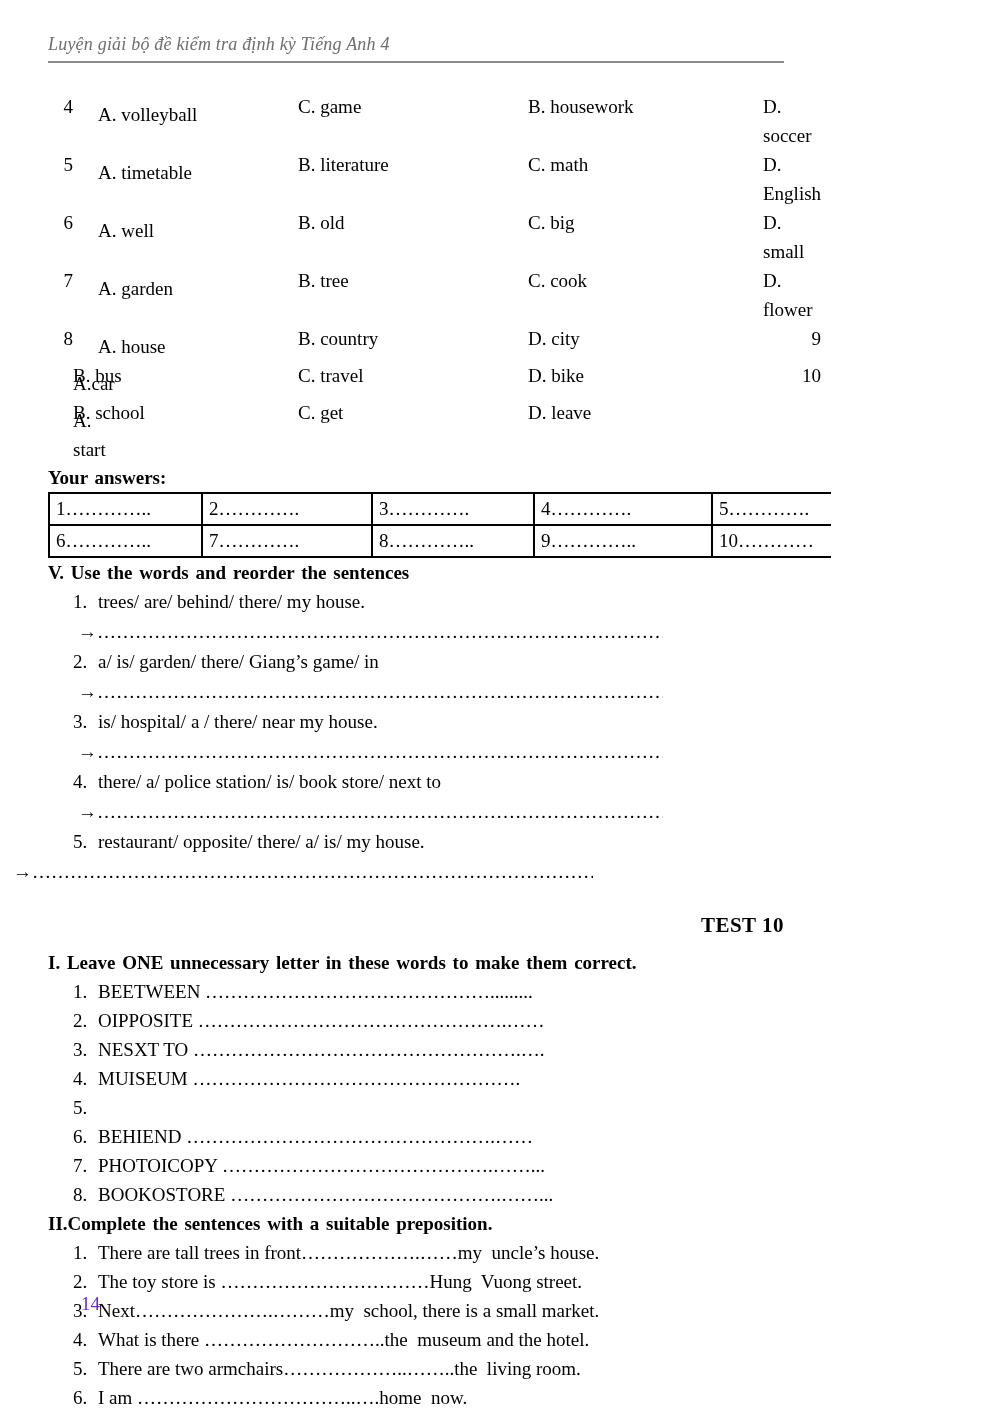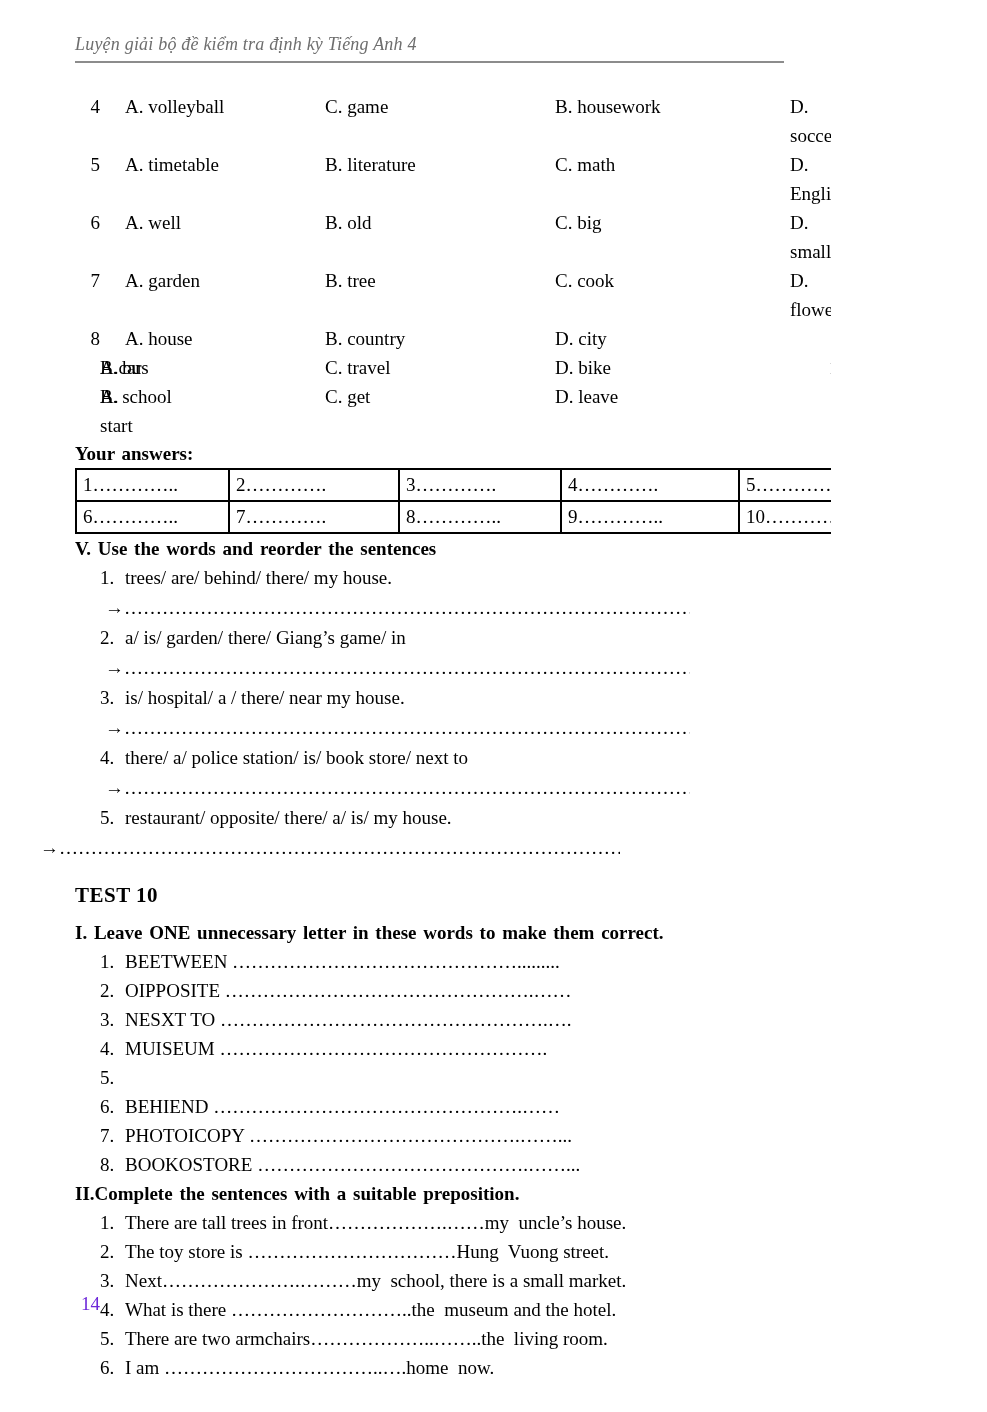--- a/index.html
+++ b/index.html
@@ -2,21 +2,21 @@
 <html><head>
 <meta charset="utf-8">
 <style>
   html, body { margin: 0; padding: 0; background: #ffffff; }
   .page {
     position: relative;
     width: 831px;
     height: 1412px;
     background: #ffffff;
     box-sizing: border-box;
-    padding: 33px 47px 0 75px;
+    padding: 33px 47px 0 48px;
     font-family: "Liberation Serif", "DejaVu Serif", serif;
     font-size: 19px;
     color: #000000;
     overflow: hidden;
   }
   
   .doc-header {
     color: #6e6e6e;
     font-style: italic;
     font-size: 18px;
@@ -26,21 +26,21 @@
     letter-spacing: 0.2px;
   }
   
   .mc-grid {
     display: grid;
     grid-template-columns: 25px 225px 230px 235px auto;
     line-height: 29px;
     margin-top: 29px;
   }
   .mc-num { text-align: right; }
-  .mc-a { padding-left: 25px; }
+  .mc-a { padding-left: 25px; margin-top: 8px; }
   
   .answers-label { font-weight: bold; line-height: 28px; word-spacing: 2px; }
   table.answers { border-collapse: collapse; width: 840px; table-layout: fixed; }
   table.answers td {
     border: 2px solid #000;
     height: 30px;
     padding: 0 0 0 6px;
     overflow: hidden;
     white-space: nowrap;
     font-size: 19px;
@@ -58,25 +58,25 @@
   .answer-line {
     line-height: 30px;
     margin-left: 30px;
     width: 585px;
     overflow: hidden;
     white-space: nowrap;
   }
   .answer-line.full { margin-left: -35px; width: 580px; }
   
   .test-title {
-    text-align: left;
+    text-align: right;
     font-weight: bold;
     font-size: 21px;
     line-height: 30px;
-    margin-top: 17px;
+    margin-top: 23px;
     letter-spacing: 0.5px;
   }
   .mt20 { margin-top: 8px; }
   
   .page-number {
     position: absolute;
     left: 75px;
     top: 1293px;
     color: #6d28d9;
     font-size: 19px;

